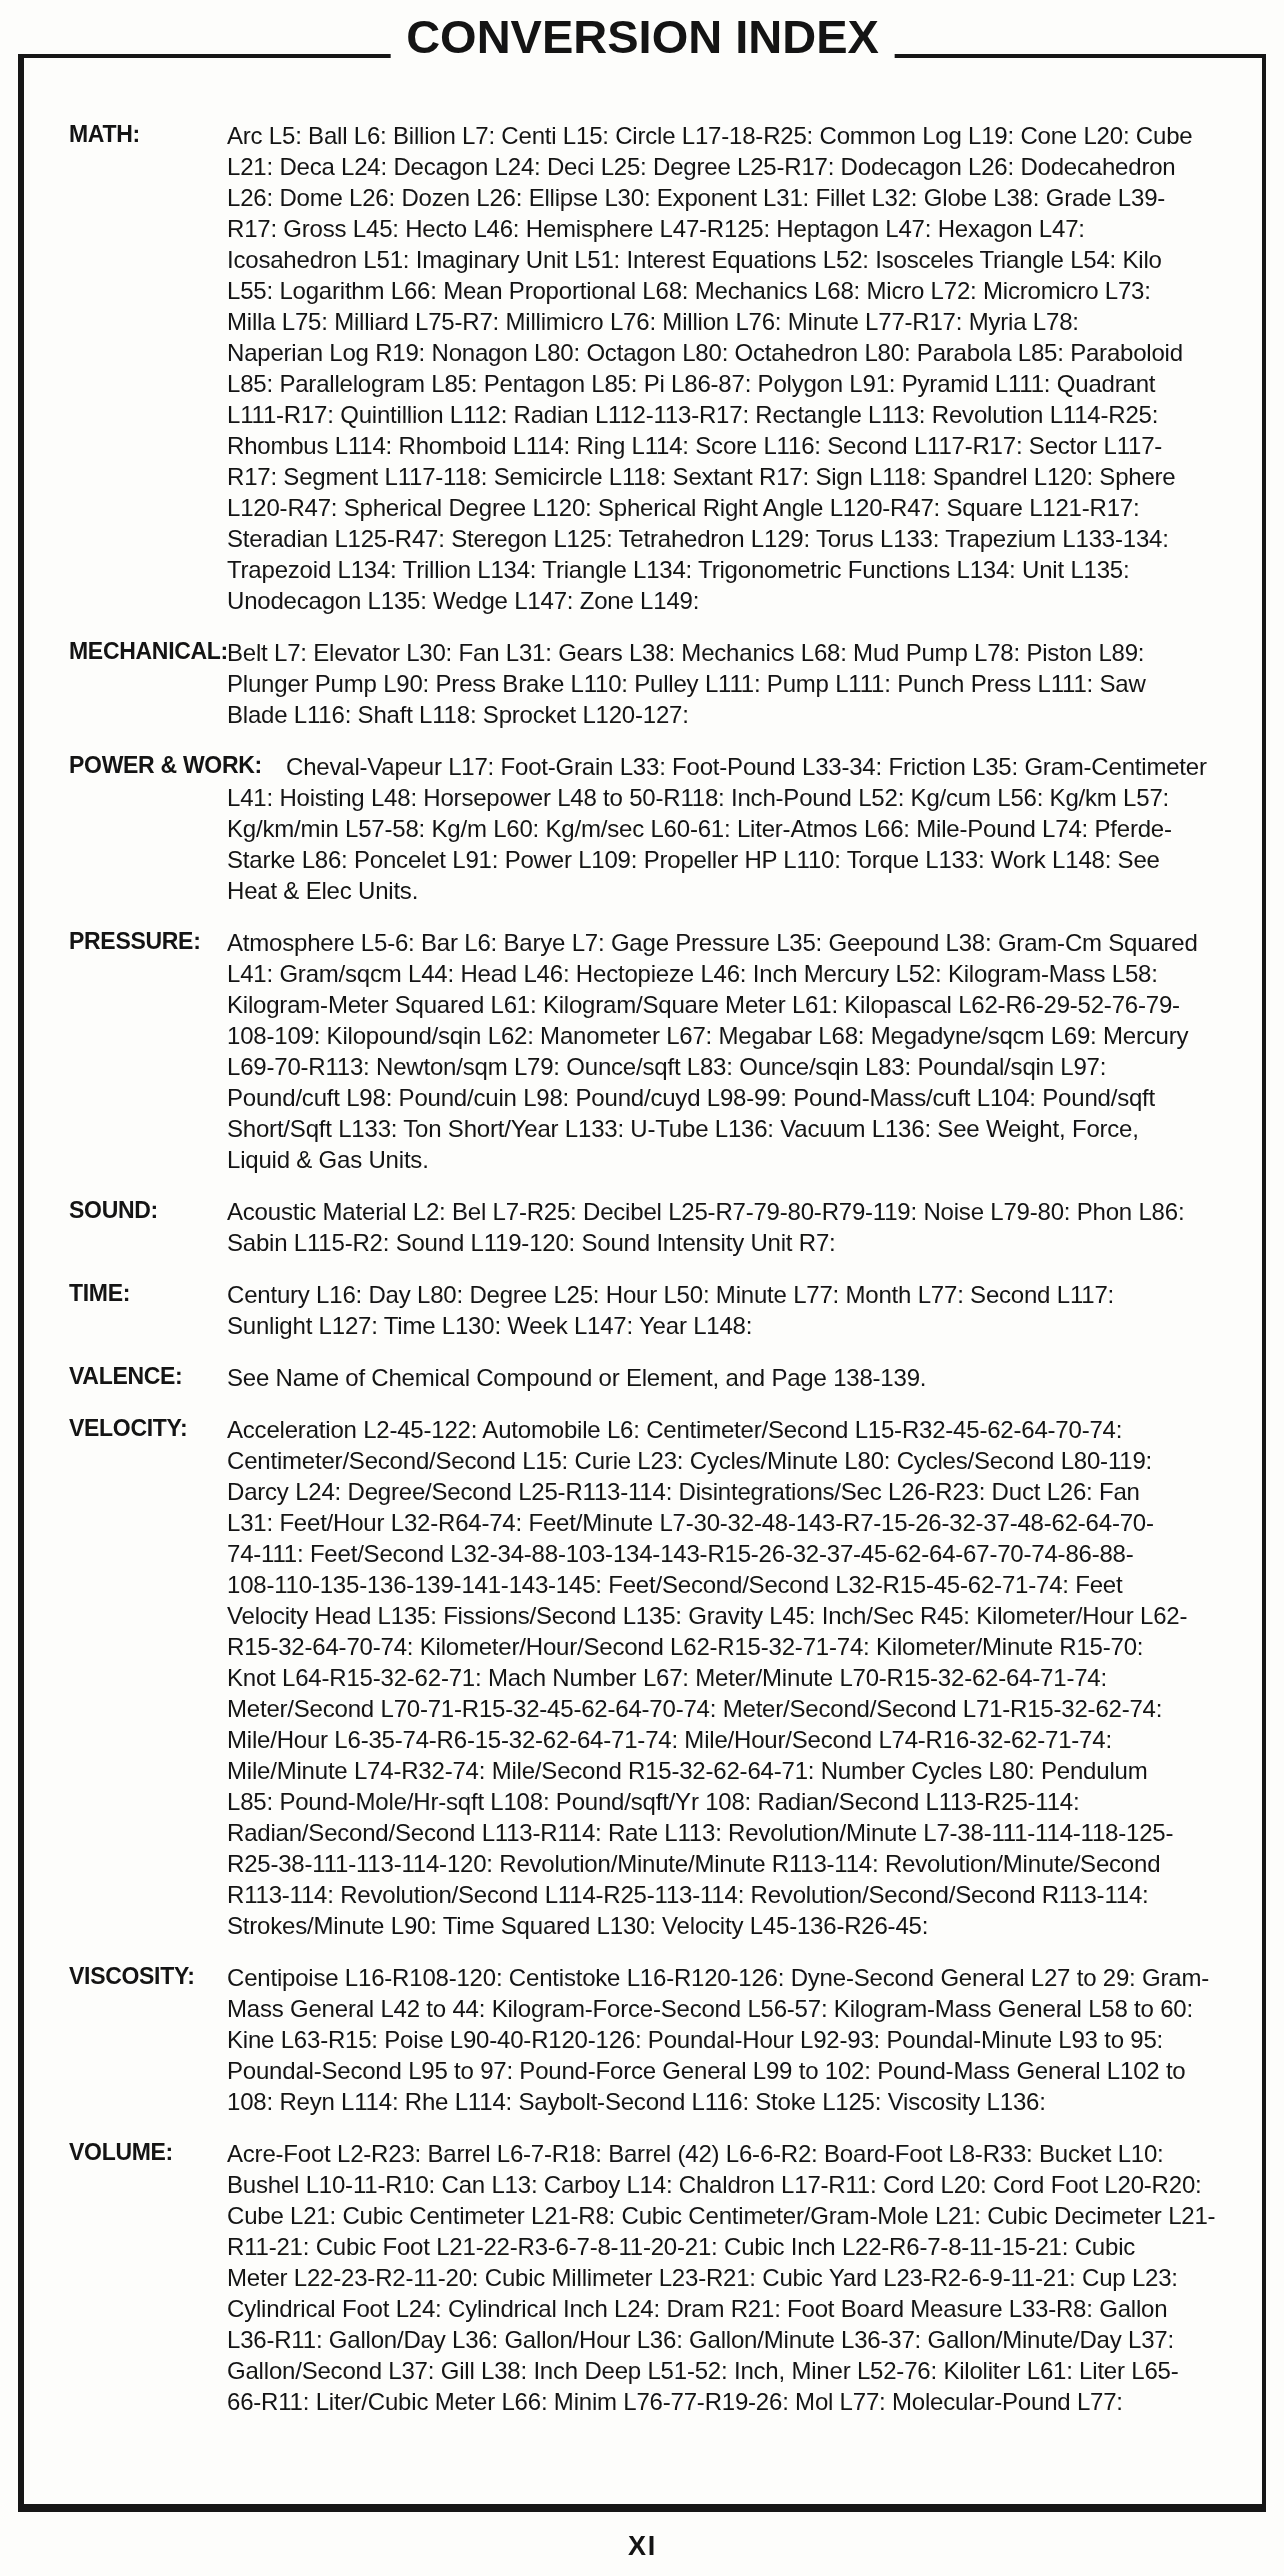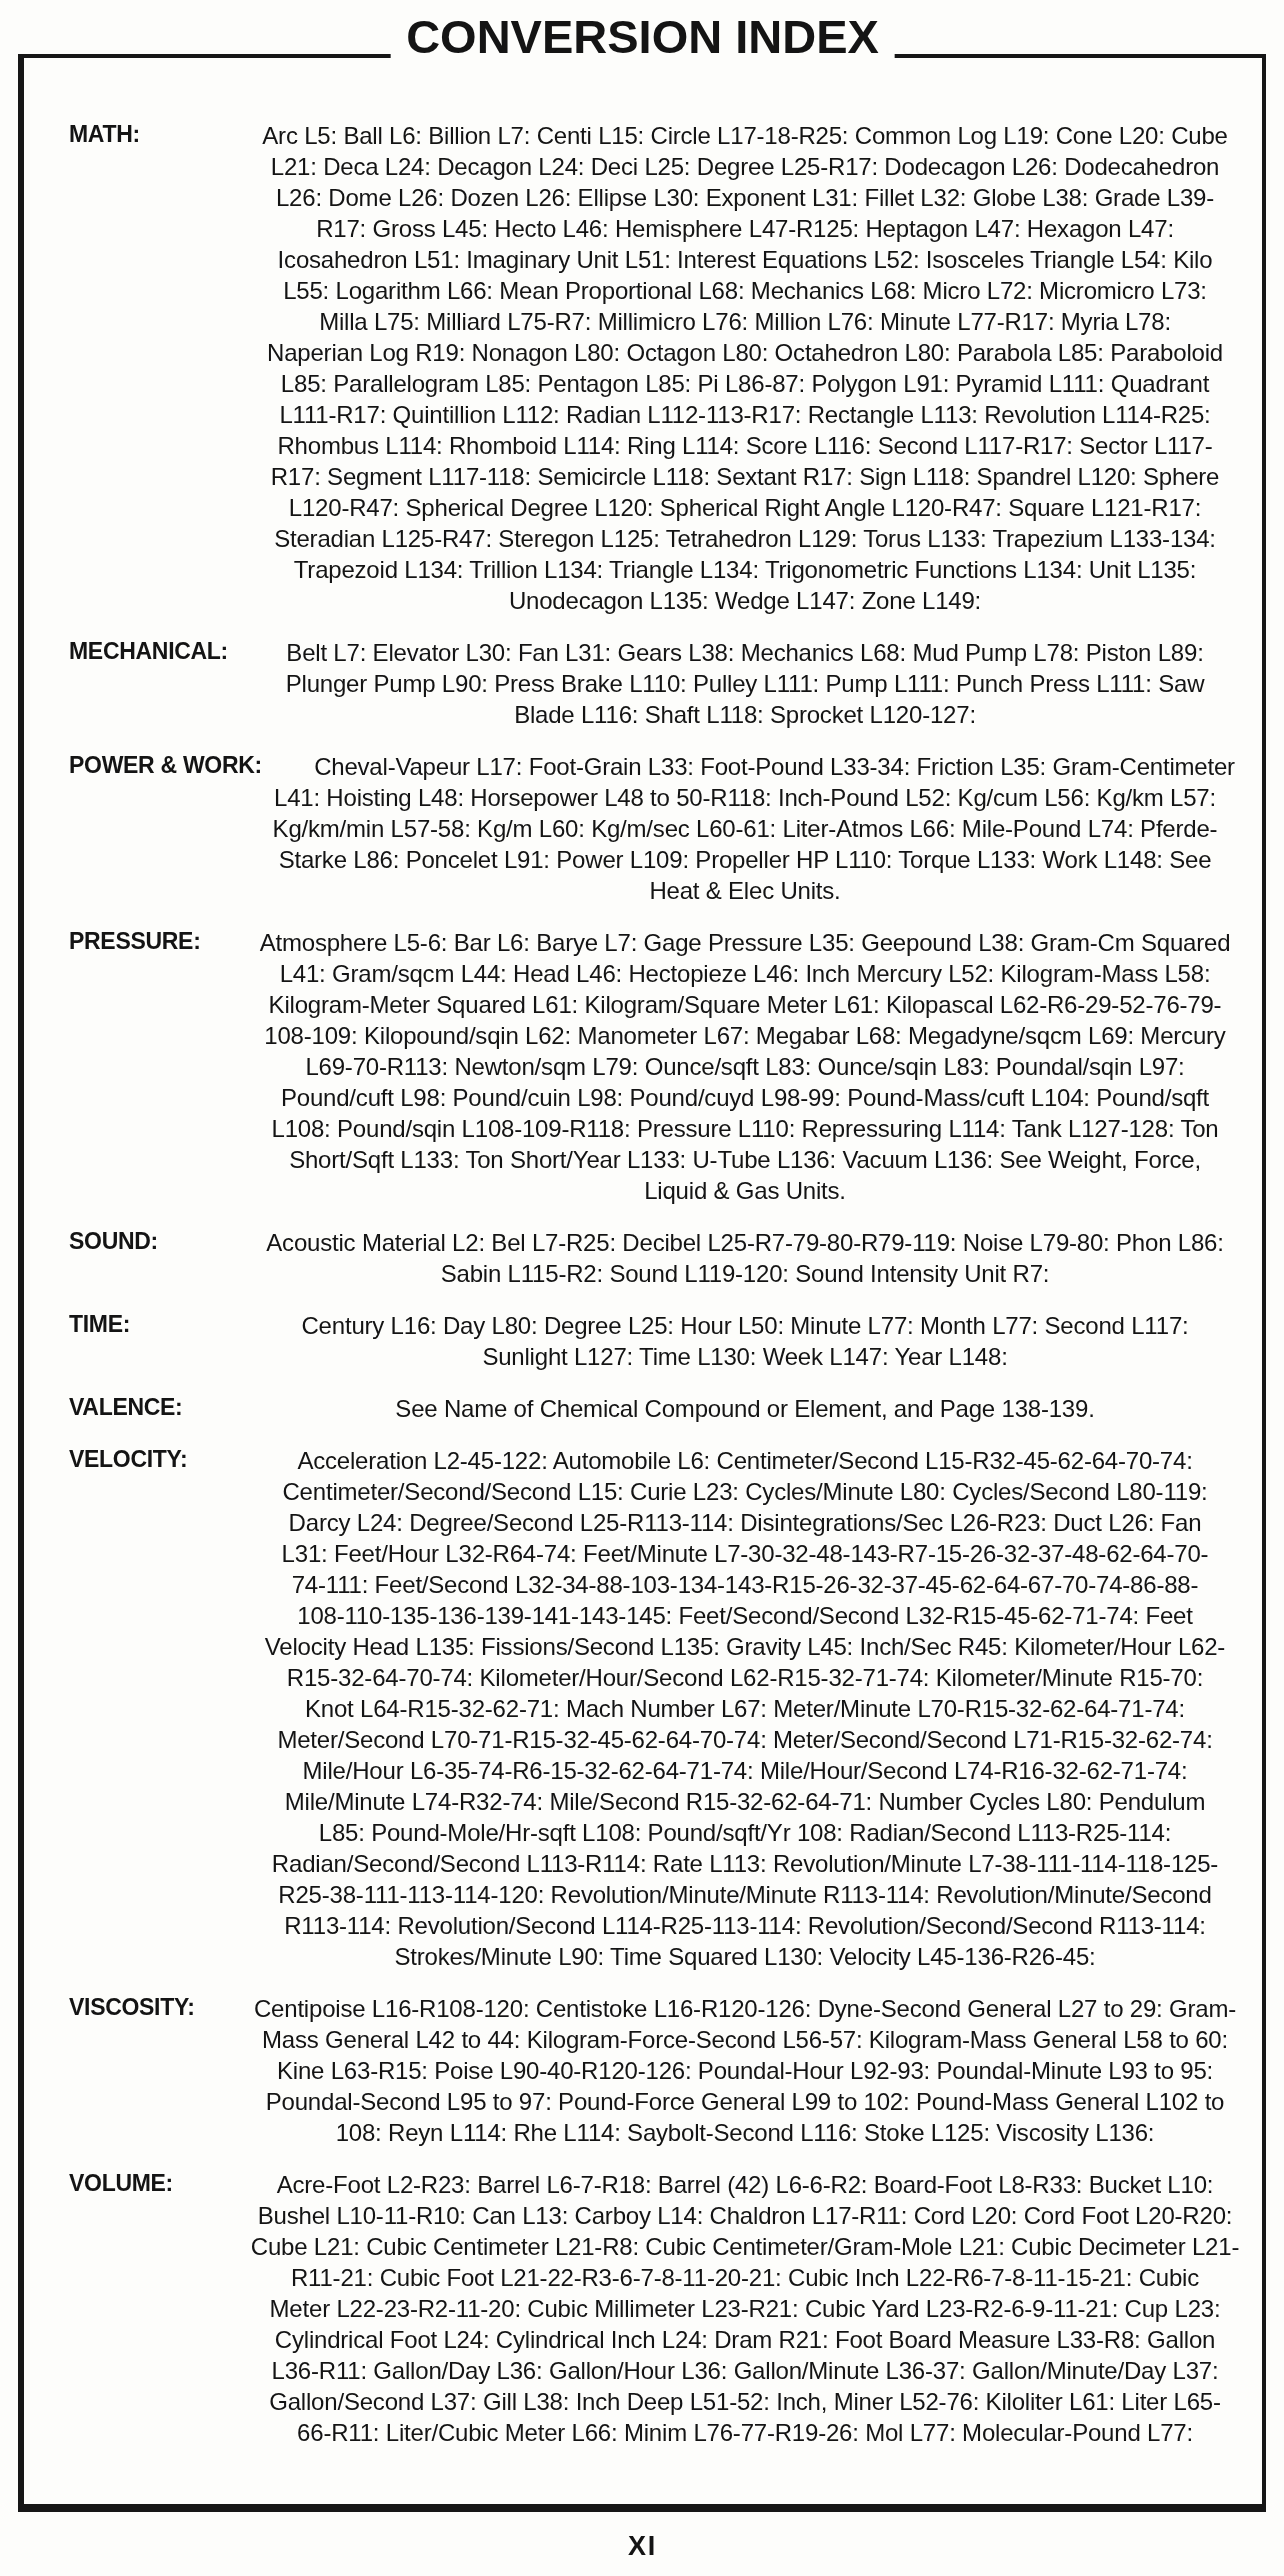--- a/index.html
+++ b/index.html
@@ -39,21 +39,20 @@
     font-weight: 700;
     letter-spacing: 0px;
     line-height: 44px;
     white-space: nowrap;
   }
   .content {
     position: absolute;
     left: 0;
     top: 120px;
     width: 100%;
-    text-align: center;
   }
   .section {
     position: relative;
     margin-bottom: 21px;
   }
   .section-label {
     position: absolute;
     left: 69px;
     top: 1.2px;
     font-weight: 700;
@@ -131,21 +130,20 @@
       </div>
       <div class="section sec-pressure">
         <div class="section-label">PRESSURE:</div>
         <div class="section-lines">
           <div class="index-line">Atmosphere L5-6: Bar L6: Barye L7: Gage Pressure L35: Geepound L38: Gram-Cm Squared</div>
           <div class="index-line">L41: Gram/sqcm L44: Head L46: Hectopieze L46: Inch Mercury L52: Kilogram-Mass L58:</div>
           <div class="index-line">Kilogram-Meter Squared L61: Kilogram/Square Meter L61: Kilopascal L62-R6-29-52-76-79-</div>
           <div class="index-line">108-109: Kilopound/sqin L62: Manometer L67: Megabar L68: Megadyne/sqcm L69: Mercury</div>
           <div class="index-line">L69-70-R113: Newton/sqm L79: Ounce/sqft L83: Ounce/sqin L83: Poundal/sqin L97:</div>
           <div class="index-line">Pound/cuft L98: Pound/cuin L98: Pound/cuyd L98-99: Pound-Mass/cuft L104: Pound/sqft</div>
-          <div class="index-line">L108: Pound/sqin L108-109-R118: Pressure L110: Repressuring L114: Tank L127-128: Ton</div>
           <div class="index-line">Short/Sqft L133: Ton Short/Year L133: U-Tube L136: Vacuum L136: See Weight, Force,</div>
           <div class="index-line">Liquid &amp; Gas Units.</div>
         </div>
       </div>
       <div class="section sec-sound">
         <div class="section-label">SOUND:</div>
         <div class="section-lines">
           <div class="index-line">Acoustic Material L2: Bel L7-R25: Decibel L25-R7-79-80-R79-119: Noise L79-80: Phon L86:</div>
           <div class="index-line">Sabin L115-R2: Sound L119-120: Sound Intensity Unit R7:</div>
         </div>

